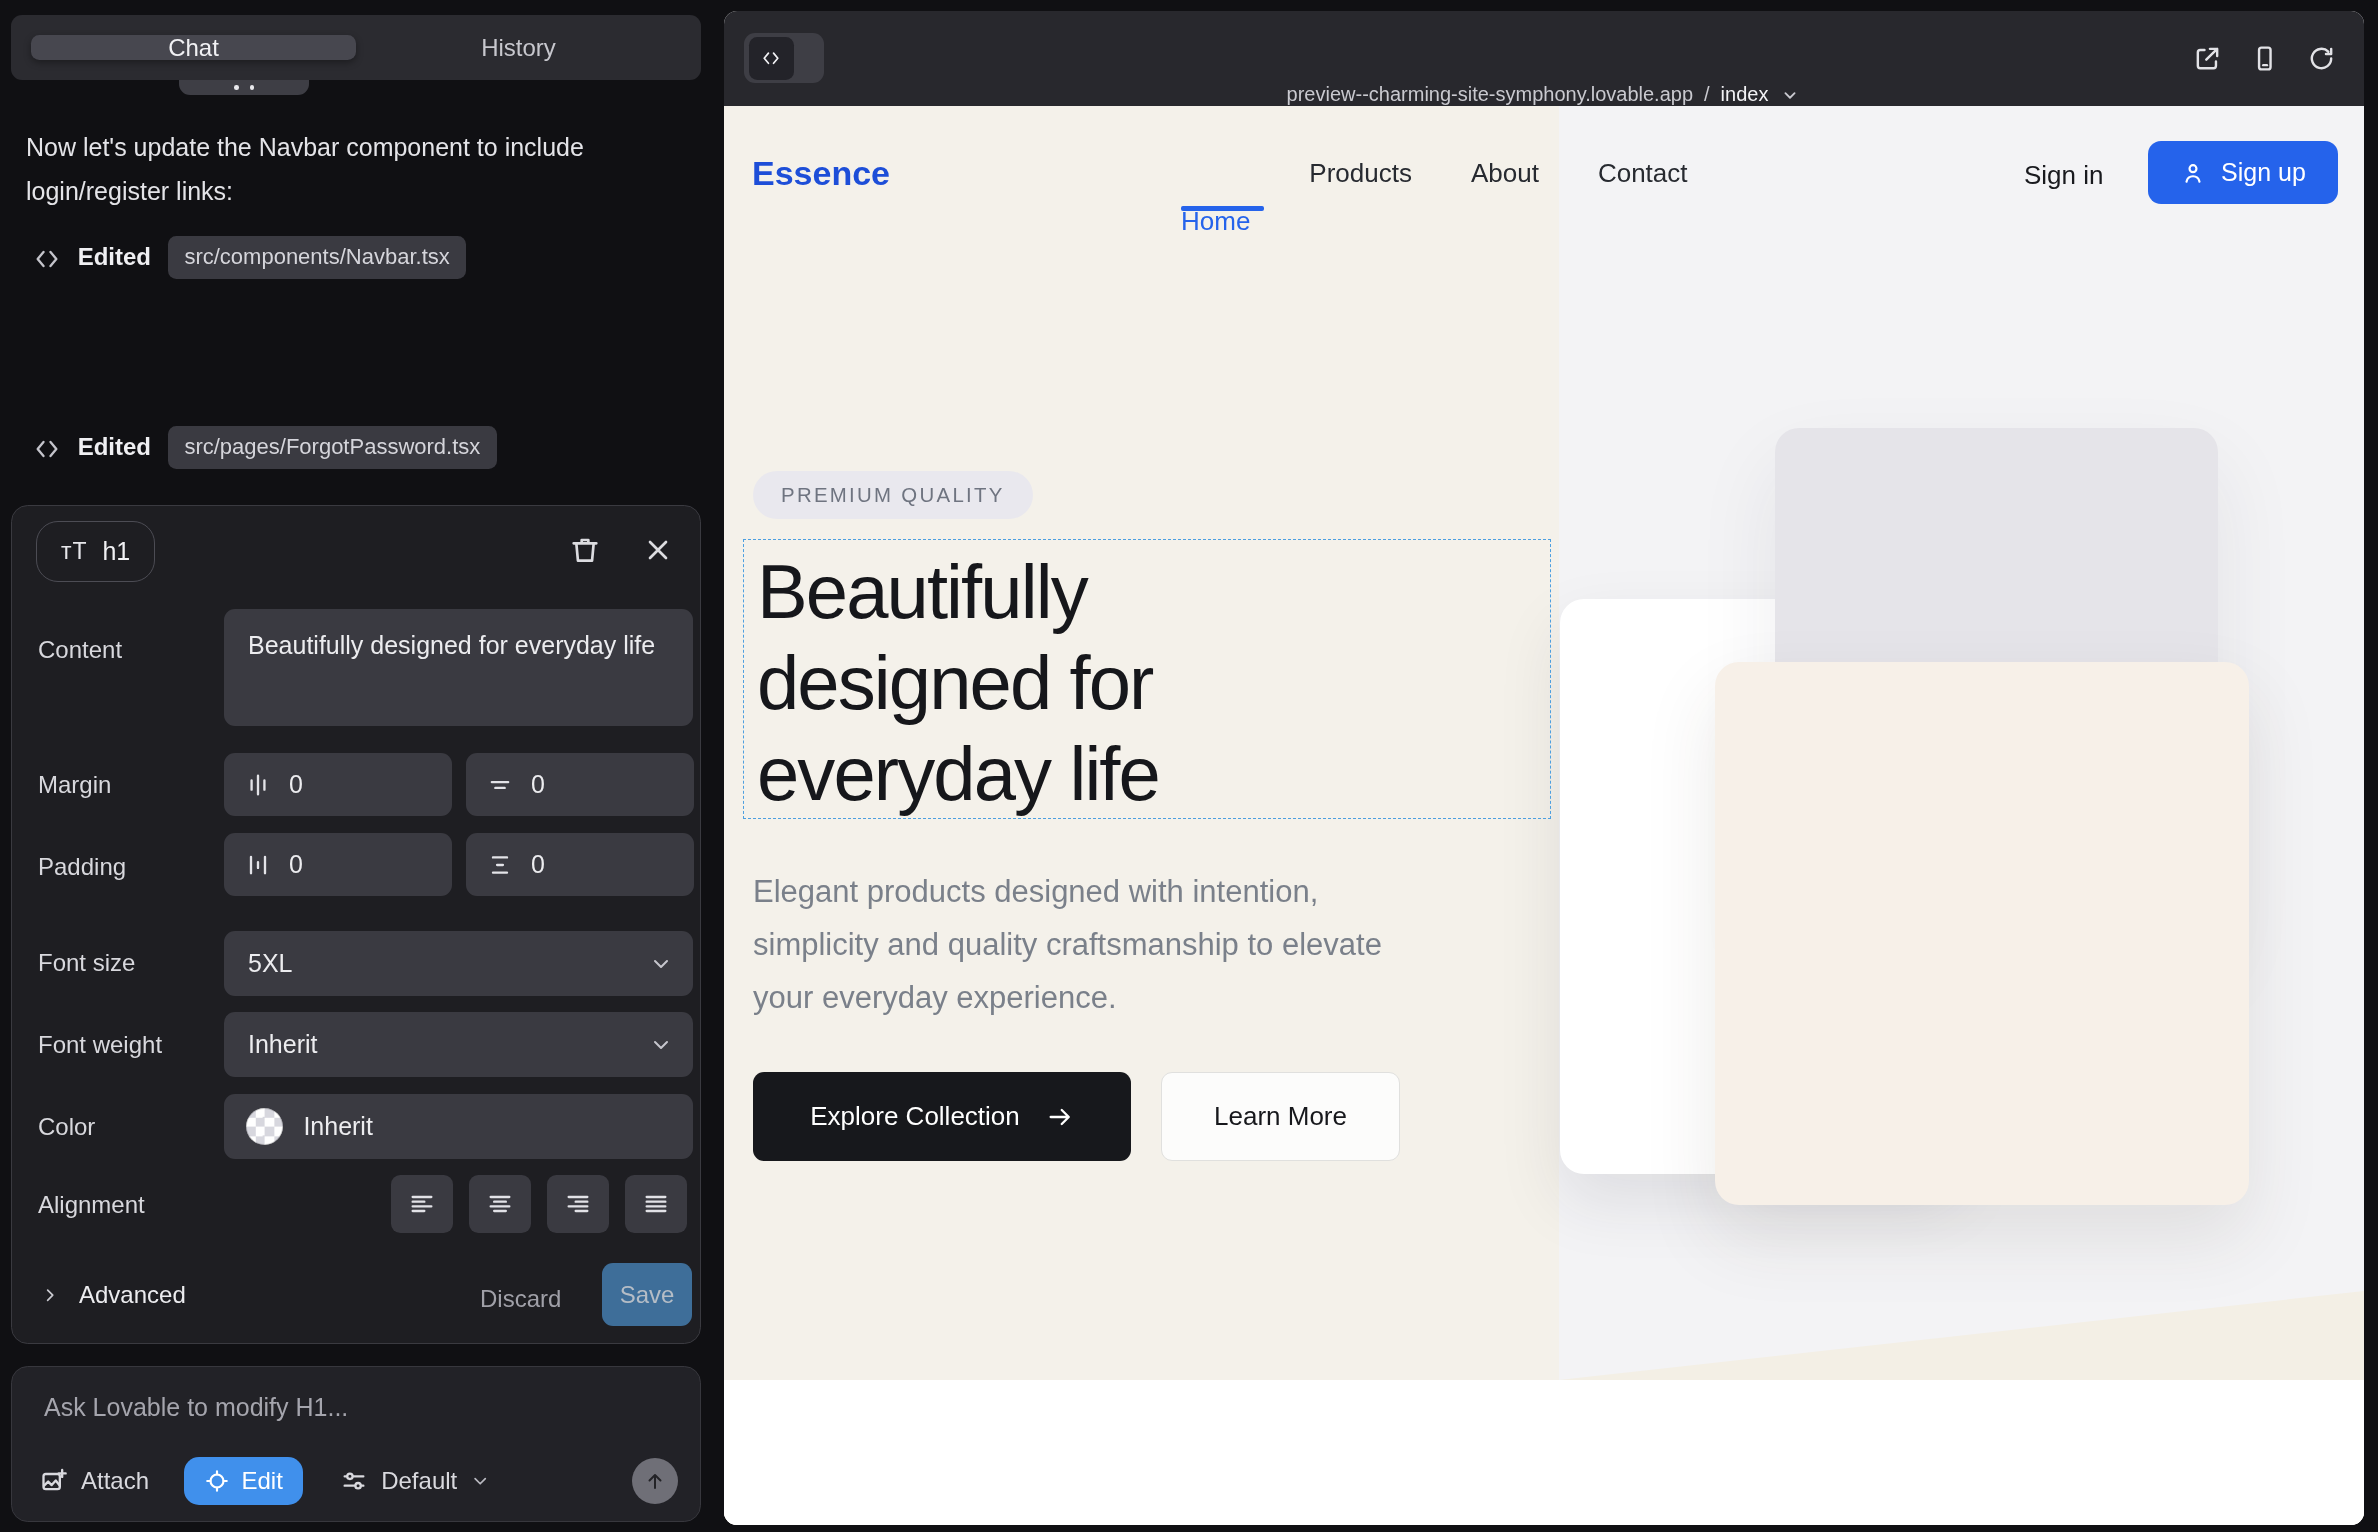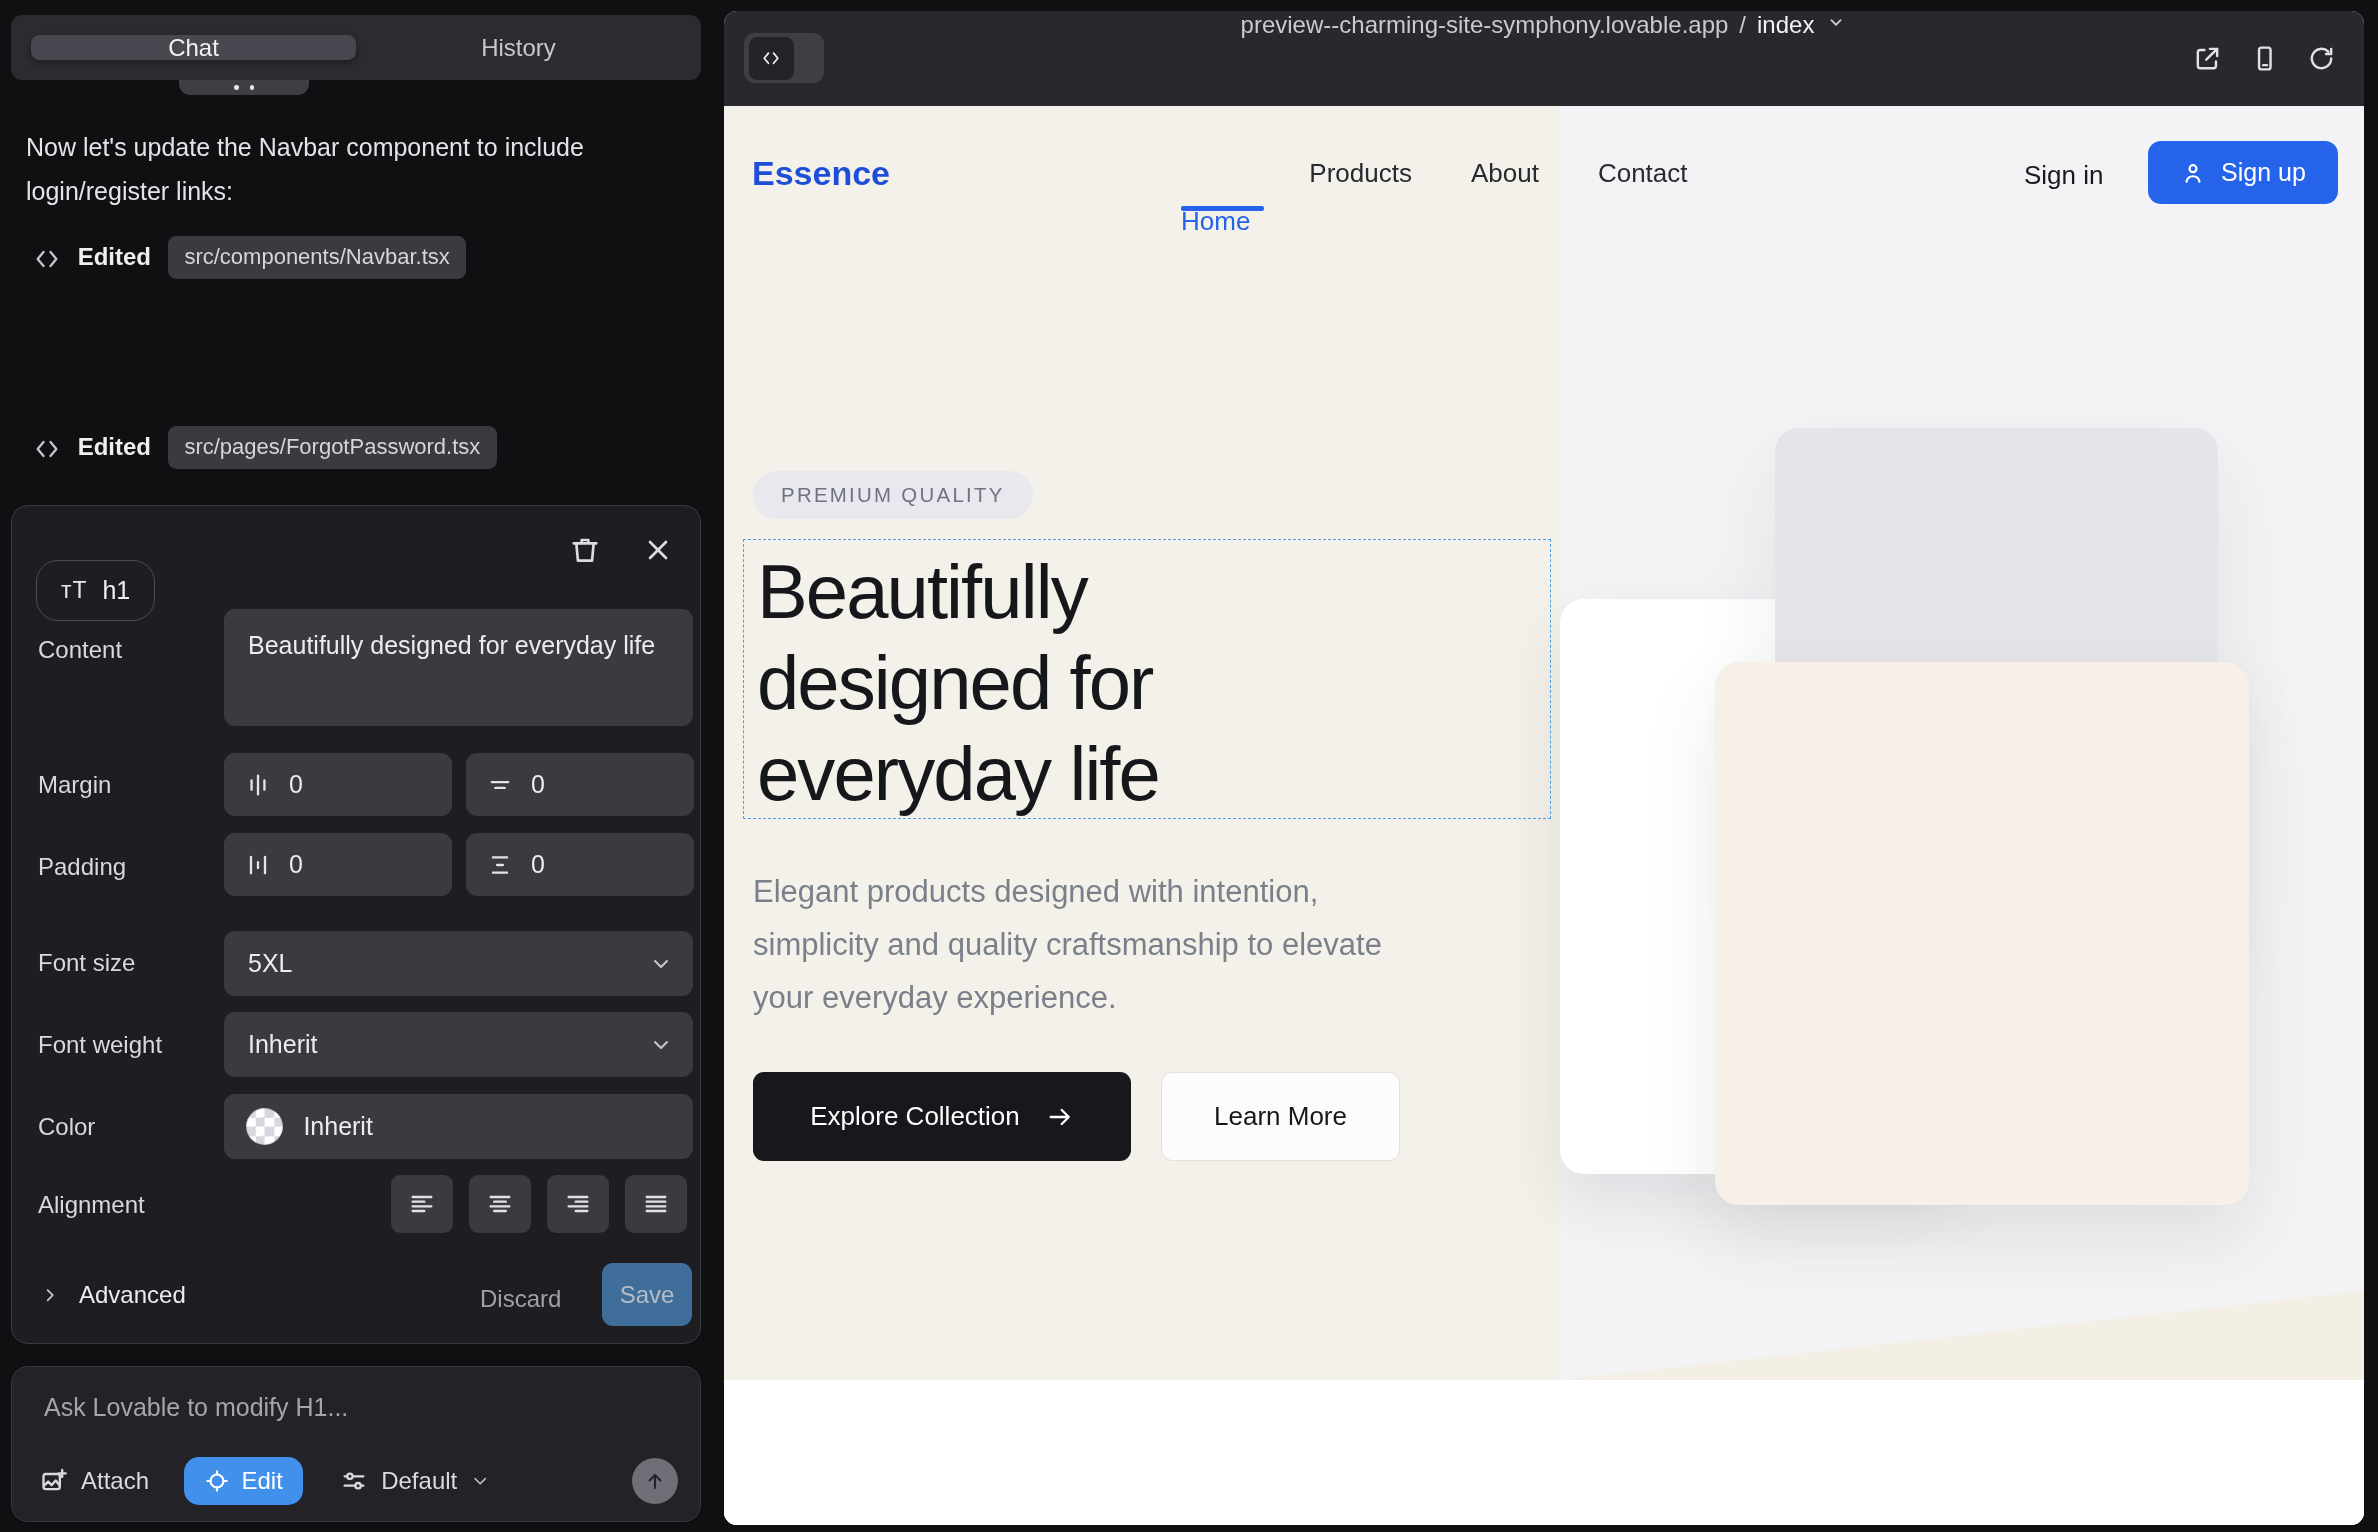--- a/index.html
+++ b/index.html
@@ -31,21 +31,21 @@
   .e1 { top: 236px; } .e2 { top: 426px; }
   .edited .lbl { font-size: 24px; font-weight: 700; color: #EFEFF2; }
   .chip { background: #3A3A41; border-radius: 8.3px; padding: 8.3px 16.7px; font-size: 22px; color: #D5D5DB; cursor: pointer; }
   .code-ic { width: 28px; height: 24px; color: #C4C4CB; }
 
   
   .panel { position: absolute; left: 11px; top: 505px; width: 690px; height: 839px;
            background: #1E1E22; border: 1.4px solid #3A3A40; border-radius: 16.7px; }
   .tagbadge { position: absolute; left: 24px; top: 15px; height: 61px; padding: 0 24px;
               border: 1.4px solid #4C4C54; border-radius: 22px; display: flex; align-items: center;
-              gap: 15px; color: #F0F0F3; font-size: 25px; margin-top: 39px; }
+              gap: 15px; color: #F0F0F3; font-size: 25px; }
   .tticon { font-size: 23px; color: #E7E7EB; letter-spacing: 0.9px; }
   .panel-actions { position: absolute; right: 26px; top: 28px; display: flex; gap: 41px; }
   .iconbtn { width: 32px; height: 32px; color: #DCDCE0; cursor: pointer; }
 
   .row-label { position: absolute; left: 26px; font-size: 24px; color: #D8D8DD; }
   .ctl { position: absolute; background: #3A3A41; border-radius: 11px; color: #ECECEF;
          font-size: 25px; display: flex; align-items: center; }
   textarea.ctl { resize: none; border: none; outline: none; padding: 16.7px 24px;
                  line-height: 39px; font-family: inherit; display: block; }
   .mp { padding-left: 20.4px; gap: 16.7px; cursor: pointer; }
@@ -94,21 +94,21 @@
   .browser { position: absolute; left: 724px; top: 11px; width: 1640px; height: 1514px;
              border-radius: 13px; overflow: hidden; background: #FFFFFF; }
   .toolbar { position: absolute; left: 0; top: 0; right: 0; height: 95px; background: #28282D; }
   .toggle { position: absolute; left: 20.4px; top: 22px; width: 80px; height: 50px;
             background: #3E3E45; border-radius: 11px; cursor: pointer; }
   .toggle-inner { position: absolute; left: 4.6px; top: 3.7px; width: 45px; height: 43px;
                   background: #232329; border-radius: 8.3px; display: flex; align-items: center;
                   justify-content: center; color: #F1F1F4; }
   .toggle-inner svg { width: 24px; height: 20.4px; }
   .urlbar { position: absolute; left: 0; right: 0; top: 0; height: 95px; display: flex;
-            align-items: flex-start; justify-content: center; gap: 11px; font-size: 24px;
+            align-items: flex-end; justify-content: center; gap: 11px; font-size: 20px;
             color: #C9C9CF; cursor: pointer; }
   .urlbar .page { color: #F2F2F5; }
   .urlbar .chev { width: 22px; height: 22px; color: #C9C9CF; }
   .toolbar-icons { position: absolute; right: 28px; top: 0; height: 95px; display: flex;
                    align-items: center; gap: 28px; color: #E2E2E6; }
   .toolbar-icons .tbi { width: 29px; height: 29px; cursor: pointer; }
 
   .site { position: absolute; left: 0; top: 95px; right: 0; bottom: 0;
           background: #F4F1EA; overflow: hidden; }
   .bg-right { position: absolute; left: 835px; top: 0; right: 0; height: 1274px; background: #F3F3F5; }

